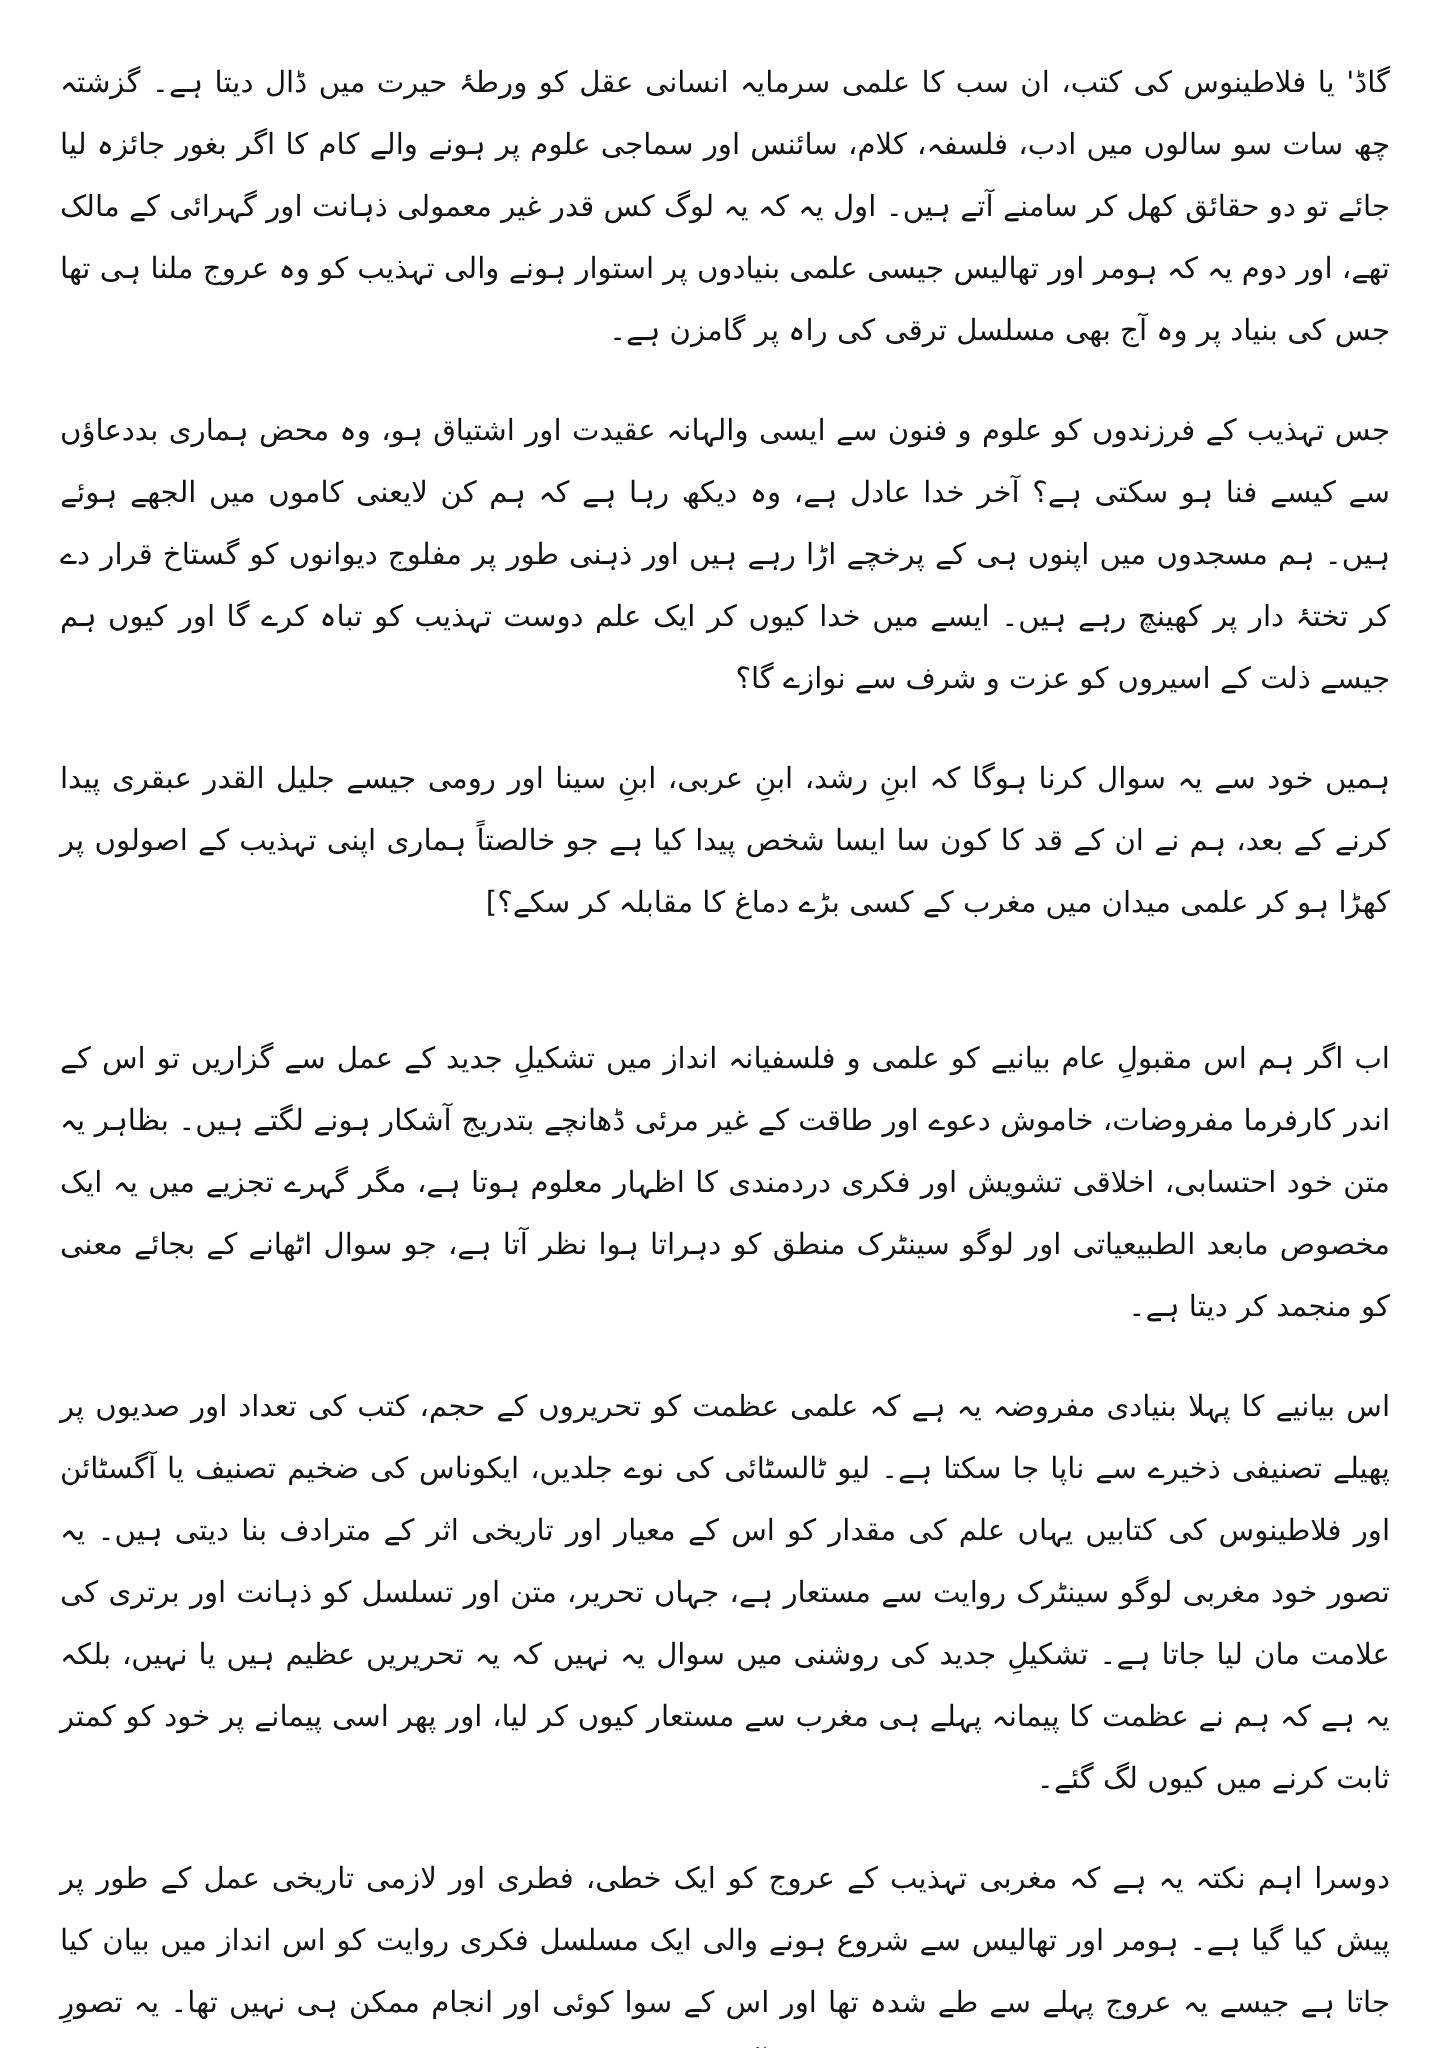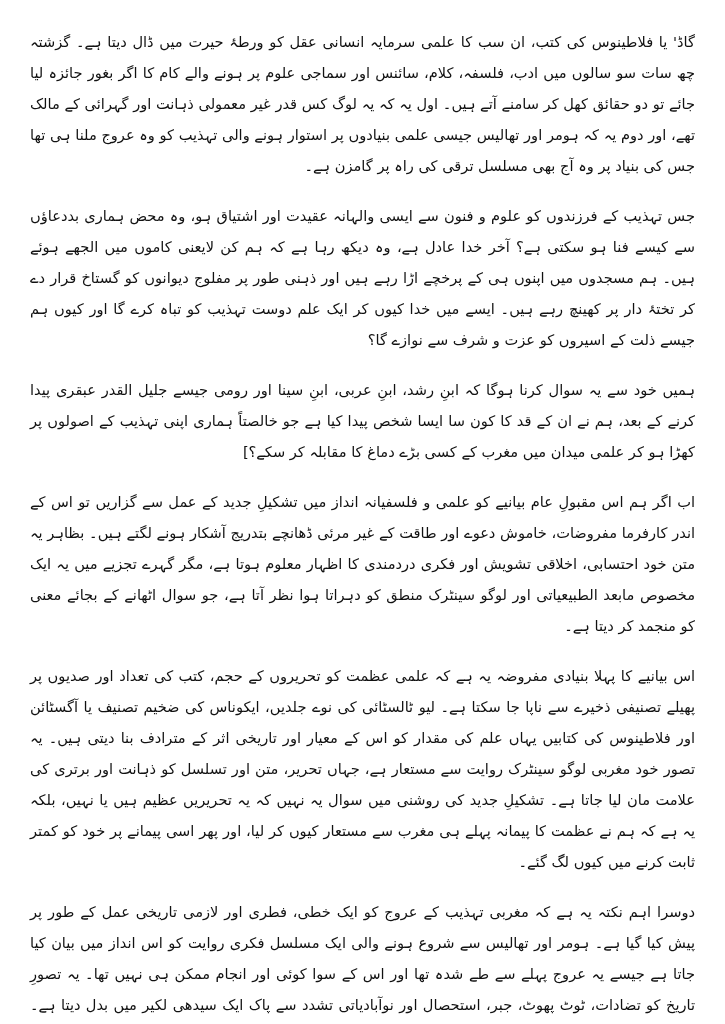--- a/index.html
+++ b/index.html
@@ -24,21 +24,21 @@
       color: #111111;
       font-family: "DejaVu Sans", sans-serif;
       font-size: 14.6px;
       line-height: 31px;
     }
     .para {
       margin: 0 0 19px 0;
       padding: 0;
     }
     .para.section-break {
-      margin-top: 19px;
+      margin-top: 47px;
     }
   </style>
 </head>
 <body>
 
 <div class="page">
   <p class="para">گاڈ' یا فلاطینوس کی کتب، ان سب کا علمی سرمایہ انسانی عقل کو ورطۂ حیرت میں ڈال دیتا ہے۔ گزشتہ چھ سات سو سالوں میں ادب، فلسفہ، کلام، سائنس اور سماجی علوم پر ہونے والے کام کا اگر بغور جائزہ لیا جائے تو دو حقائق کھل کر سامنے آتے ہیں۔ اول یہ کہ یہ لوگ کس قدر غیر معمولی ذہانت اور گہرائی کے مالک تھے، اور دوم یہ کہ ہومر اور تھالیس جیسی علمی بنیادوں پر استوار ہونے والی تہذیب کو وہ عروج ملنا ہی تھا جس کی بنیاد پر وہ آج بھی مسلسل ترقی کی راہ پر گامزن ہے۔</p>
   <p class="para">جس تہذیب کے فرزندوں کو علوم و فنون سے ایسی والہانہ عقیدت اور اشتیاق ہو، وہ محض ہماری بددعاؤں سے کیسے فنا ہو سکتی ہے؟ آخر خدا عادل ہے، وہ دیکھ رہا ہے کہ ہم کن لایعنی کاموں میں الجھے ہوئے ہیں۔ ہم مسجدوں میں اپنوں ہی کے پرخچے اڑا رہے ہیں اور ذہنی طور پر مفلوج دیوانوں کو گستاخ قرار دے کر تختۂ دار پر کھینچ رہے ہیں۔ ایسے میں خدا کیوں کر ایک علم دوست تہذیب کو تباہ کرے گا اور کیوں ہم جیسے ذلت کے اسیروں کو عزت و شرف سے نوازے گا؟</p>
   <p class="para">ہمیں خود سے یہ سوال کرنا ہوگا کہ ابنِ رشد، ابنِ عربی، ابنِ سینا اور رومی جیسے جلیل القدر عبقری پیدا کرنے کے بعد، ہم نے ان کے قد کا کون سا ایسا شخص پیدا کیا ہے جو خالصتاً ہماری اپنی تہذیب کے اصولوں پر کھڑا ہو کر علمی میدان میں مغرب کے کسی بڑے دماغ کا مقابلہ کر سکے؟]</p>
   <p class="para section-break">اب اگر ہم اس مقبولِ عام بیانیے کو علمی و فلسفیانہ انداز میں تشکیلِ جدید کے عمل سے گزاریں تو اس کے اندر کارفرما مفروضات، خاموش دعوے اور طاقت کے غیر مرئی ڈھانچے بتدریج آشکار ہونے لگتے ہیں۔ بظاہر یہ متن خود احتسابی، اخلاقی تشویش اور فکری دردمندی کا اظہار معلوم ہوتا ہے، مگر گہرے تجزیے میں یہ ایک مخصوص مابعد الطبیعیاتی اور لوگو سینٹرک منطق کو دہراتا ہوا نظر آتا ہے، جو سوال اٹھانے کے بجائے معنی کو منجمد کر دیتا ہے۔</p>

